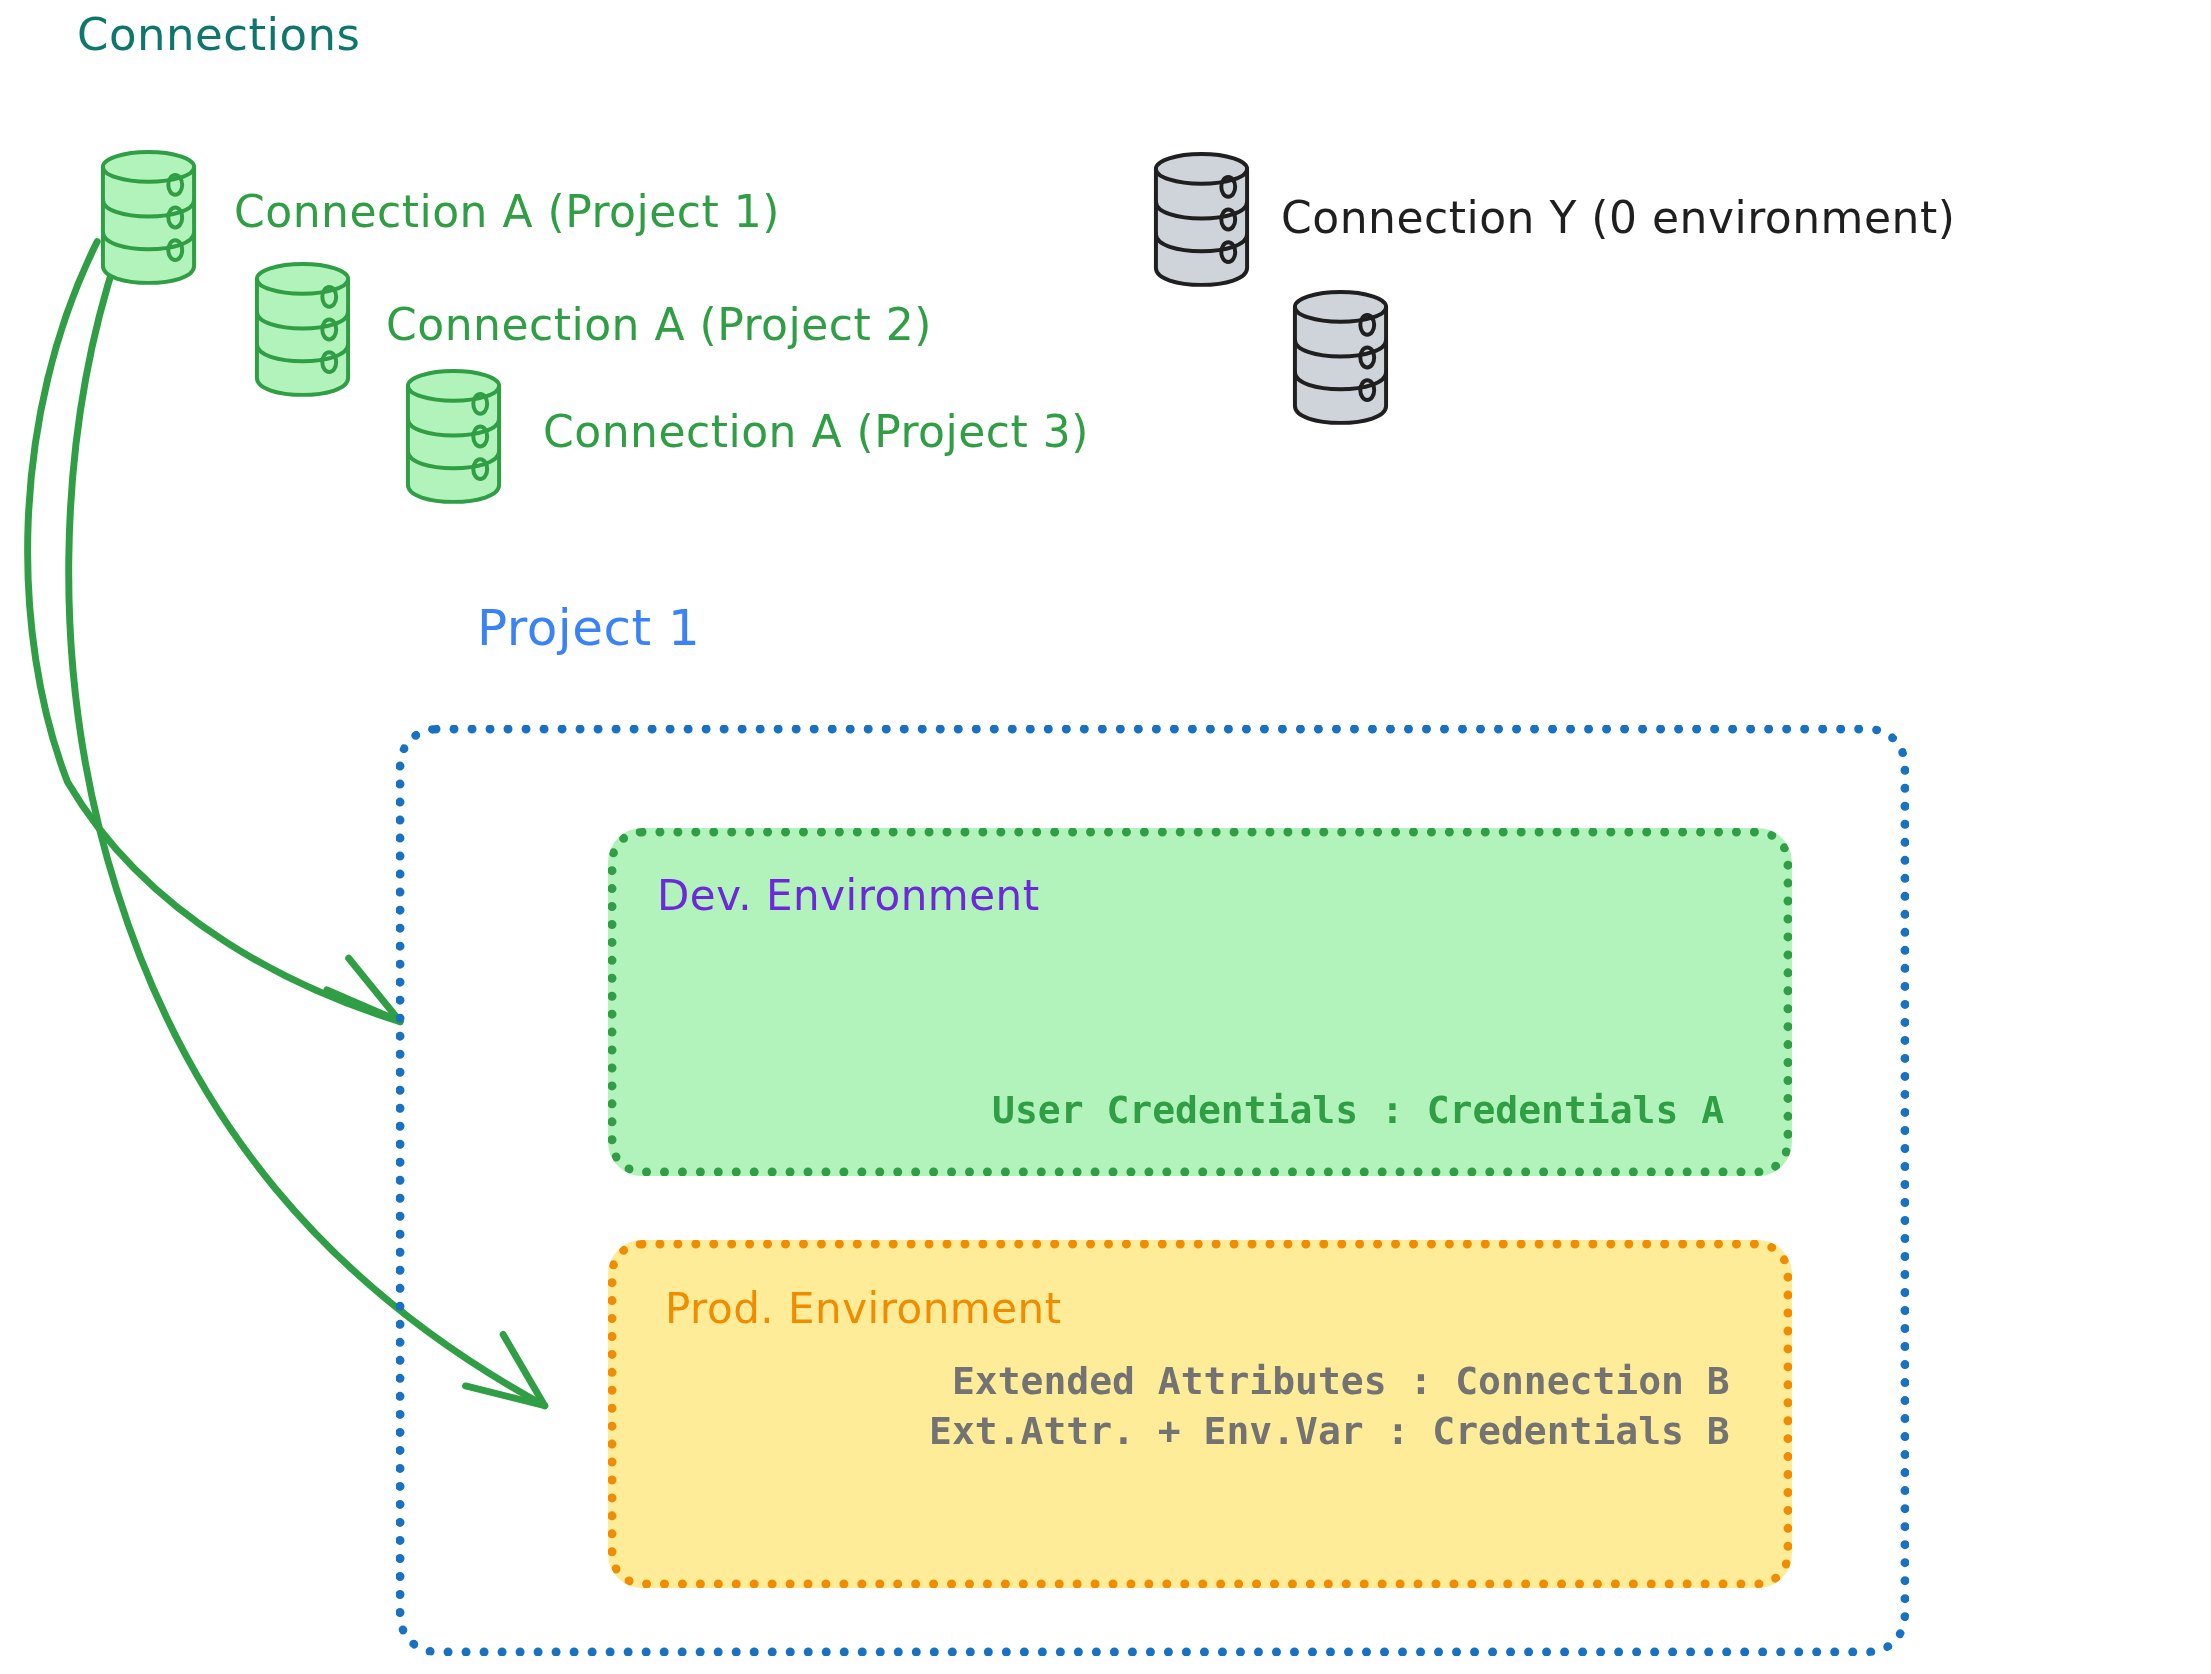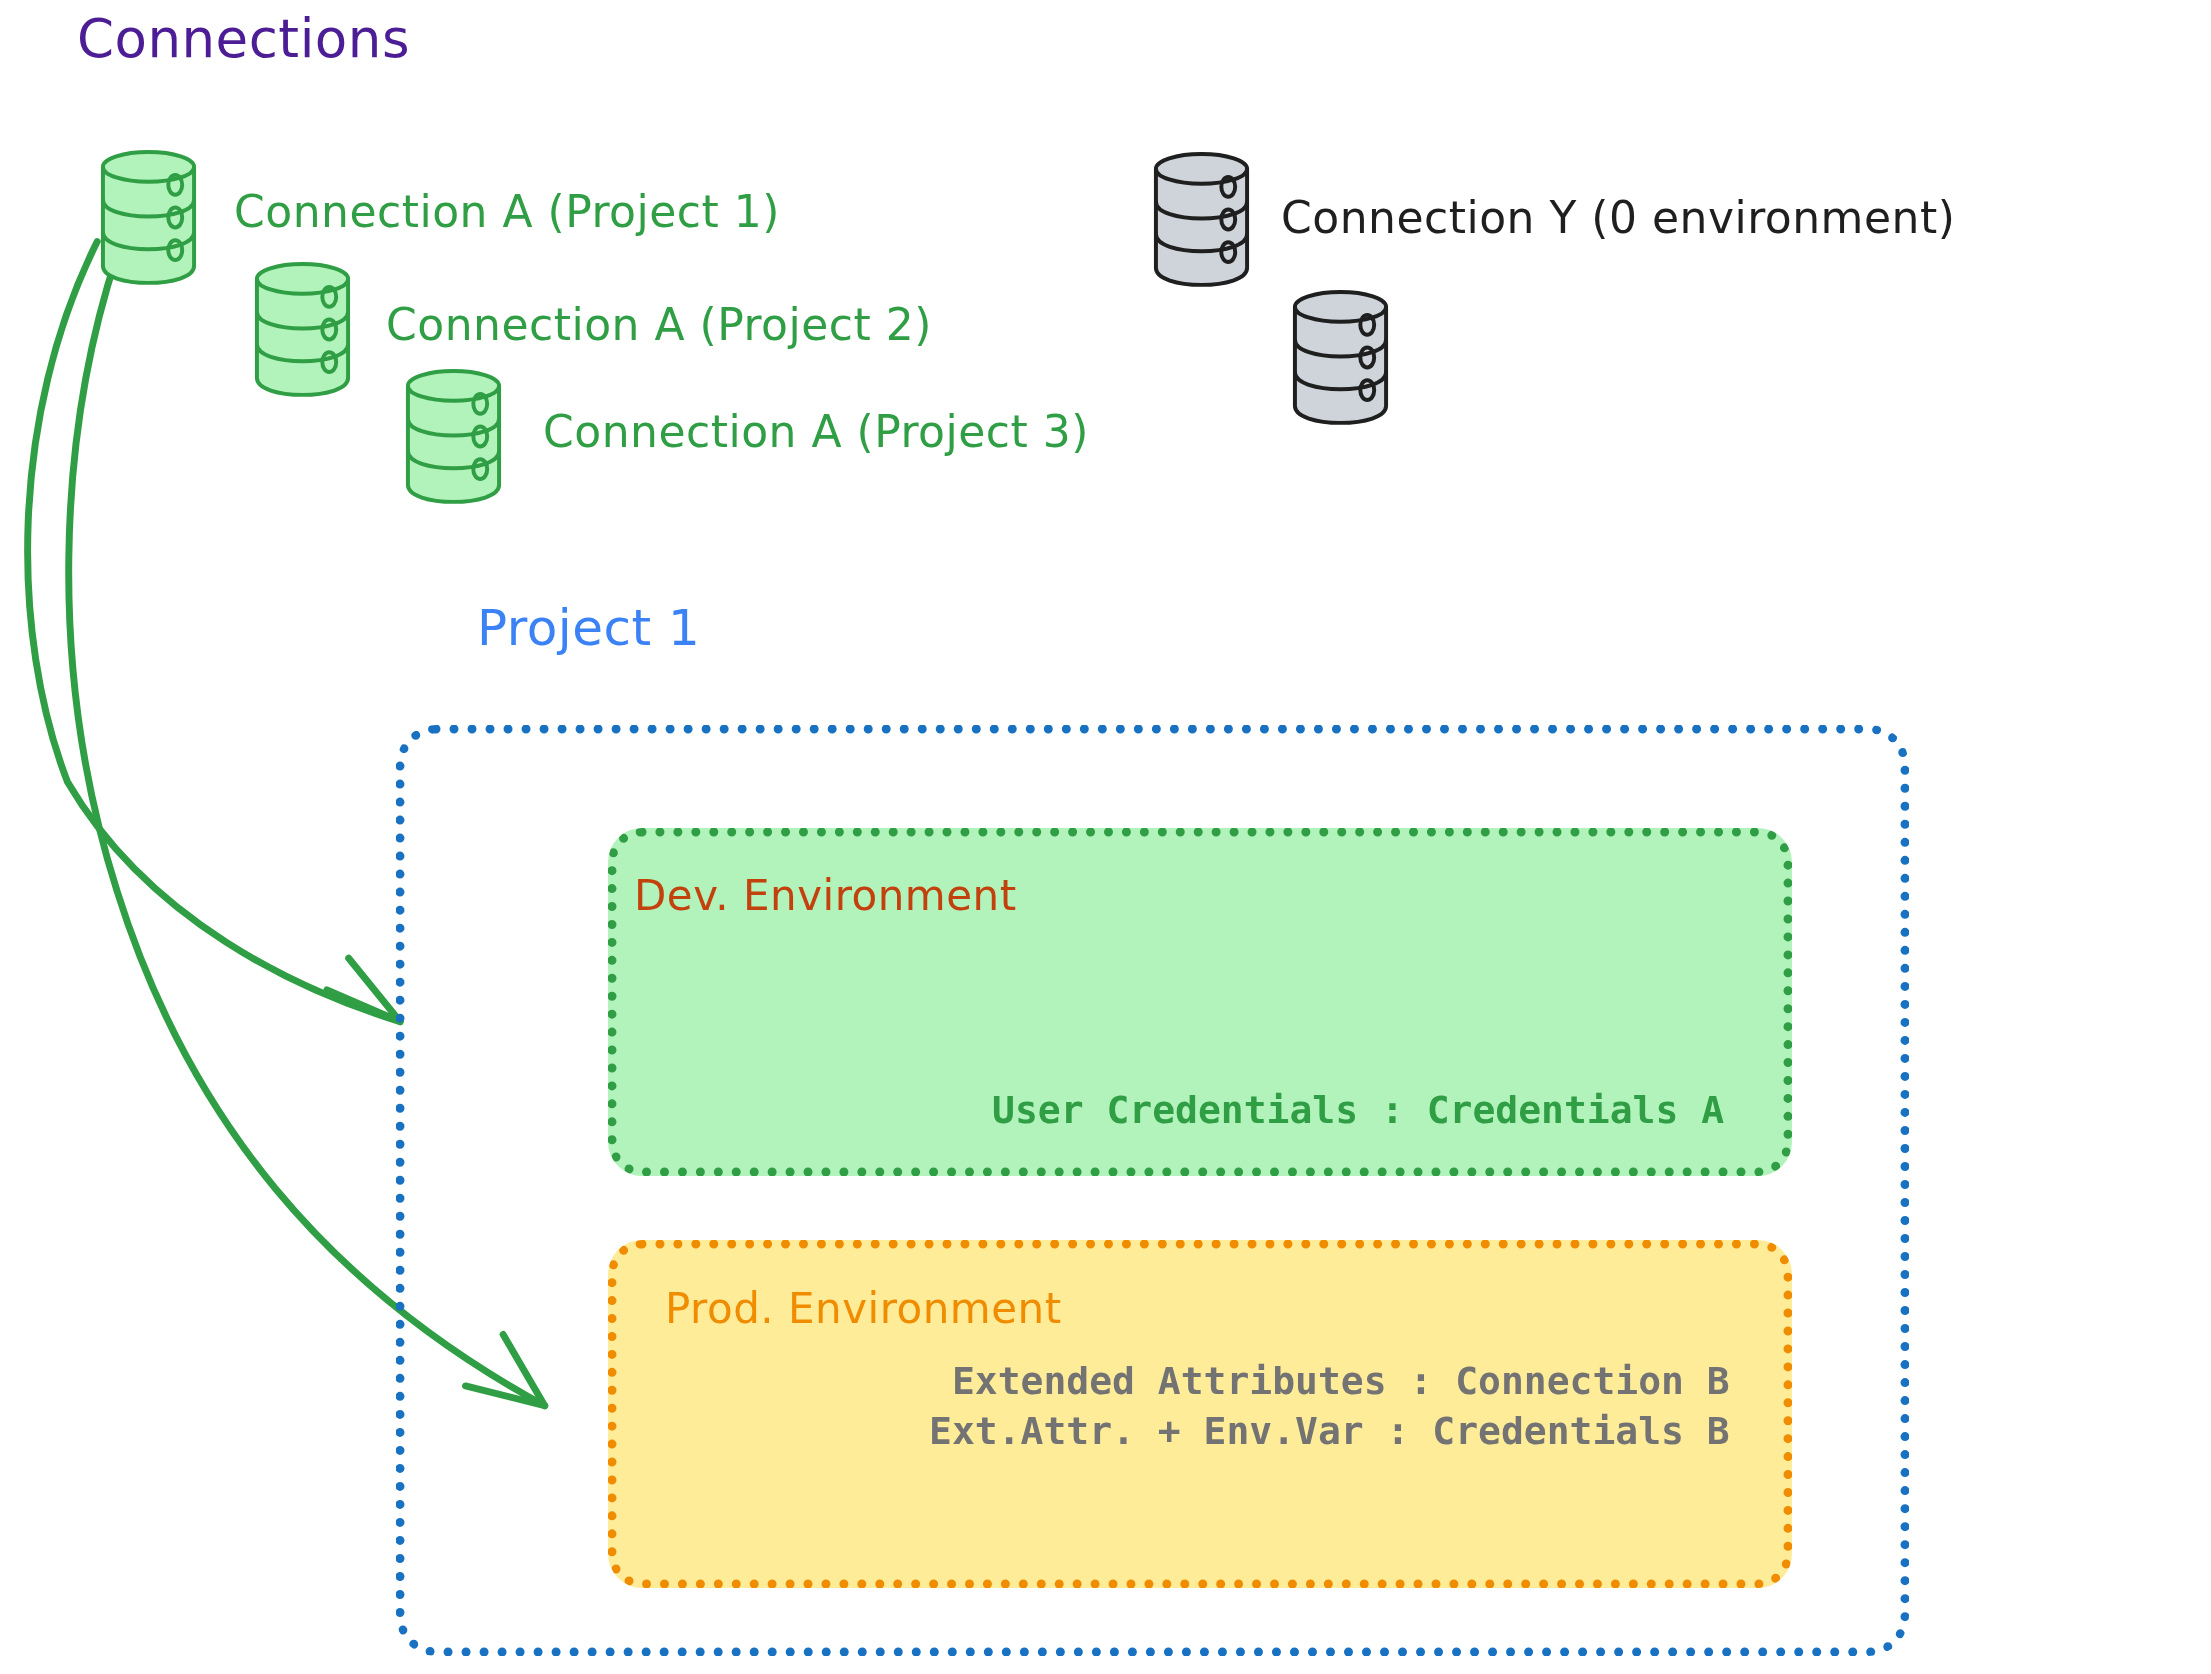--- a/index.html
+++ b/index.html
@@ -25,22 +25,22 @@
   .mono {
     font-family: "DejaVu Sans Mono", monospace;
     font-weight: 700;
   }
 
   
   #title {
     position: absolute;
     left: 77px;
     top: 8px;
-    font-size: 53px;
-    color: #4c1d95;
+    font-size: 45px;
+    color: #0f766e;
     white-space: nowrap;
   }
 
   
   .conn-label {
     position: absolute;
     font-size: 44px;
     white-space: nowrap;
   }
   .conn-label.green { color: #2f9e44; }
@@ -90,21 +90,21 @@
     height: 348px;
     border: 9px dotted #f08c00;
     background: #ffec99;
   }
 
   .box-title {
     position: absolute;
     font-size: 42px;
     white-space: nowrap;
   }
-  #dev-title  { left: 634px; top: 871px;  color: #c2410c; }
+  #dev-title  { left: 657px; top: 871px;  color: #6d28d9; }
   #prod-title { left: 665px; top: 1284px; color: #f08c00; }
 
   .box-body {
     position: absolute;
     font-size: 38px;
     line-height: 50px;
     white-space: pre;
     text-align: right;
   }
   #dev-body  { left: 992px; top: 1085px; color: #2f9e44; }

